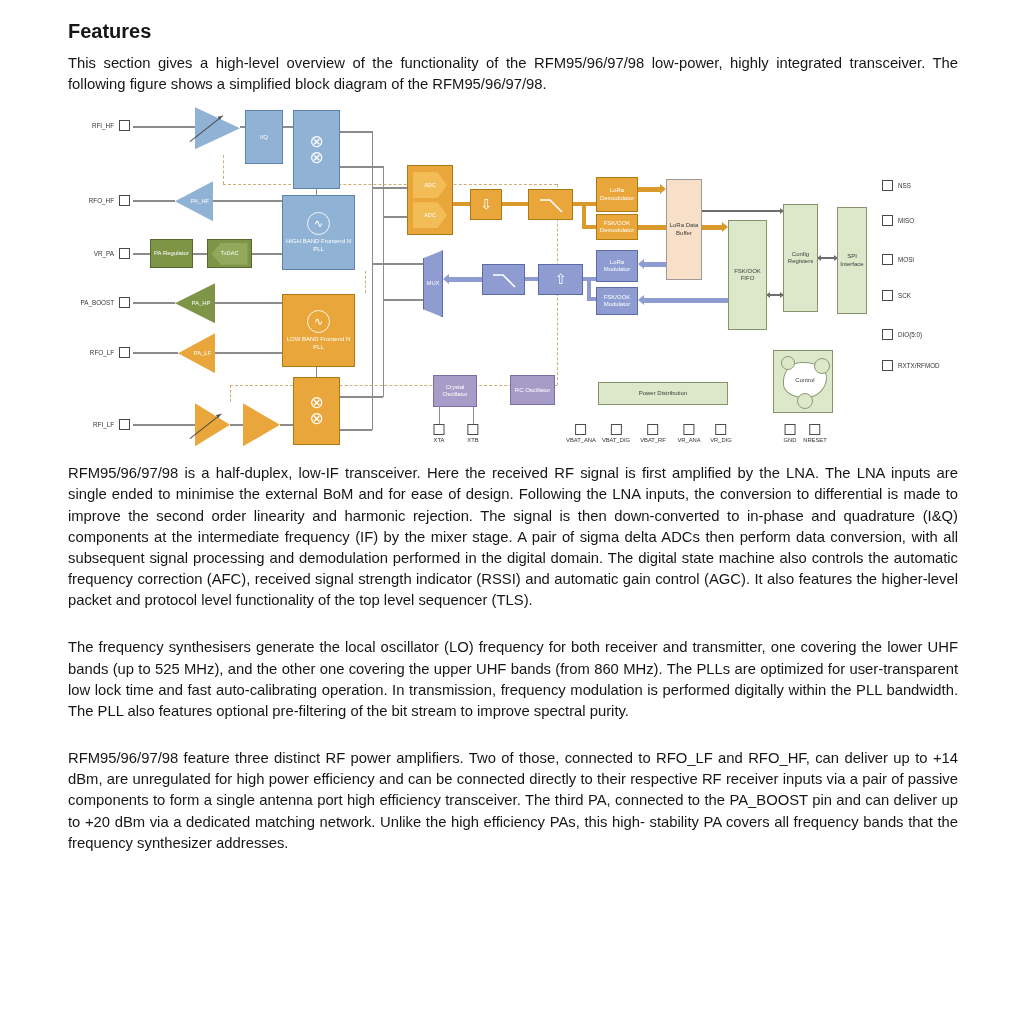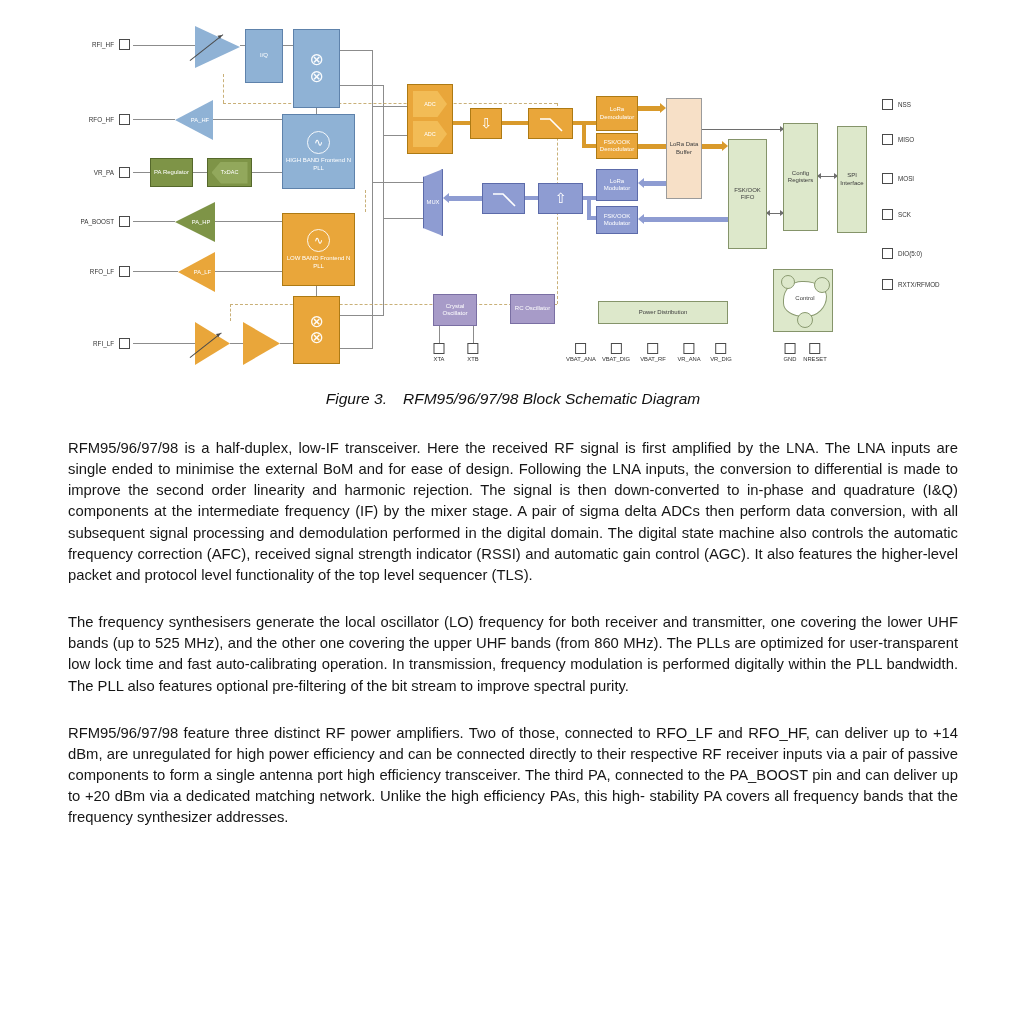--- a/index.html
+++ b/index.html
@@ -77,20 +77,22 @@
 
   
   .blob{position:absolute;left:9px;top:11px;width:42px;height:34px;background:#fff;border:1.2px solid #8a9a70;border-radius:45% 55% 50% 50%/55% 45% 60% 40%;display:flex;align-items:center;justify-content:center;font-size:6px;color:#3c3c3c}
   .cdot{position:absolute;border-radius:50%;background:#DDE8CB;border:1.2px solid #8a9a70}
 </style>
 </head>
 <body>
 
 <div class="page">
 
+  <div class="features-h">Features</div>
+  <p class="body intro">This section gives a high-level overview of the functionality of the RFM95/96/97/98 low-power, highly integrated transceiver. The following figure shows a simplified block diagram of the RFM95/96/97/98.</p>
 
   <div class="diagram">
 
     <div class="lpin" style="top:13px">
         <span class="lab">RFI_HF</span>
         <span class="sq"></span>
       </div>
     <div class="lpin" style="top:88px">
         <span class="lab">RFO_HF</span>
         <span class="sq"></span>
@@ -365,21 +367,18 @@
       <span class="blob">
           <span>Control</span>
         </span>
       <span class="cdot" style="left:7px;top:5px;width:12px;height:12px"></span>
       <span class="cdot" style="left:40px;top:7px;width:14px;height:14px"></span>
       <span class="cdot" style="left:23px;top:42px;width:14px;height:14px"></span>
     </div>
 
   </div>
 
-  <div class="caption">
-    <span class="fl">Figure 3.</span><span>RFM95/96/97/98 Block Schematic Diagram</span>
-  </div>
 
   <p class="body">RFM95/96/97/98 is a half-duplex, low-IF transceiver. Here the received RF signal is first amplified by the LNA. The LNA inputs are single ended to minimise the external BoM and for ease of design. Following the LNA inputs, the conversion to differential is made to improve the second order linearity and harmonic rejection. The signal is then down-converted to in-phase and quadrature (I&amp;Q) components at the intermediate frequency (IF) by the mixer stage. A pair of sigma delta ADCs then perform data conversion, with all subsequent signal processing and demodulation performed in the digital domain. The digital state machine also controls the automatic frequency correction (AFC), received signal strength indicator (RSSI) and automatic gain control (AGC). It also features the higher-level packet and protocol level functionality of the top level sequencer (TLS).</p>
   <p class="body">The frequency synthesisers generate the local oscillator (LO) frequency for both receiver and transmitter, one covering the lower UHF bands (up to 525 MHz), and the other one covering the upper UHF bands (from 860 MHz). The PLLs are optimized for user-transparent low lock time and fast auto-calibrating operation. In transmission, frequency modulation is performed digitally within the PLL bandwidth. The PLL also features optional pre-filtering of the bit stream to improve spectral purity.</p>
   <p class="body">RFM95/96/97/98 feature three distinct RF power amplifiers. Two of those, connected to RFO_LF and RFO_HF, can deliver up to +14 dBm, are unregulated for high power efficiency and can be connected directly to their respective RF receiver inputs via a pair of passive components to form a single antenna port high efficiency transceiver. The third PA, connected to the PA_BOOST pin and can deliver up to +20 dBm via a dedicated matching network. Unlike the high efficiency PAs, this high- stability PA covers all frequency bands that the frequency synthesizer addresses.</p>
 
 </div>
 
 </body></html>

